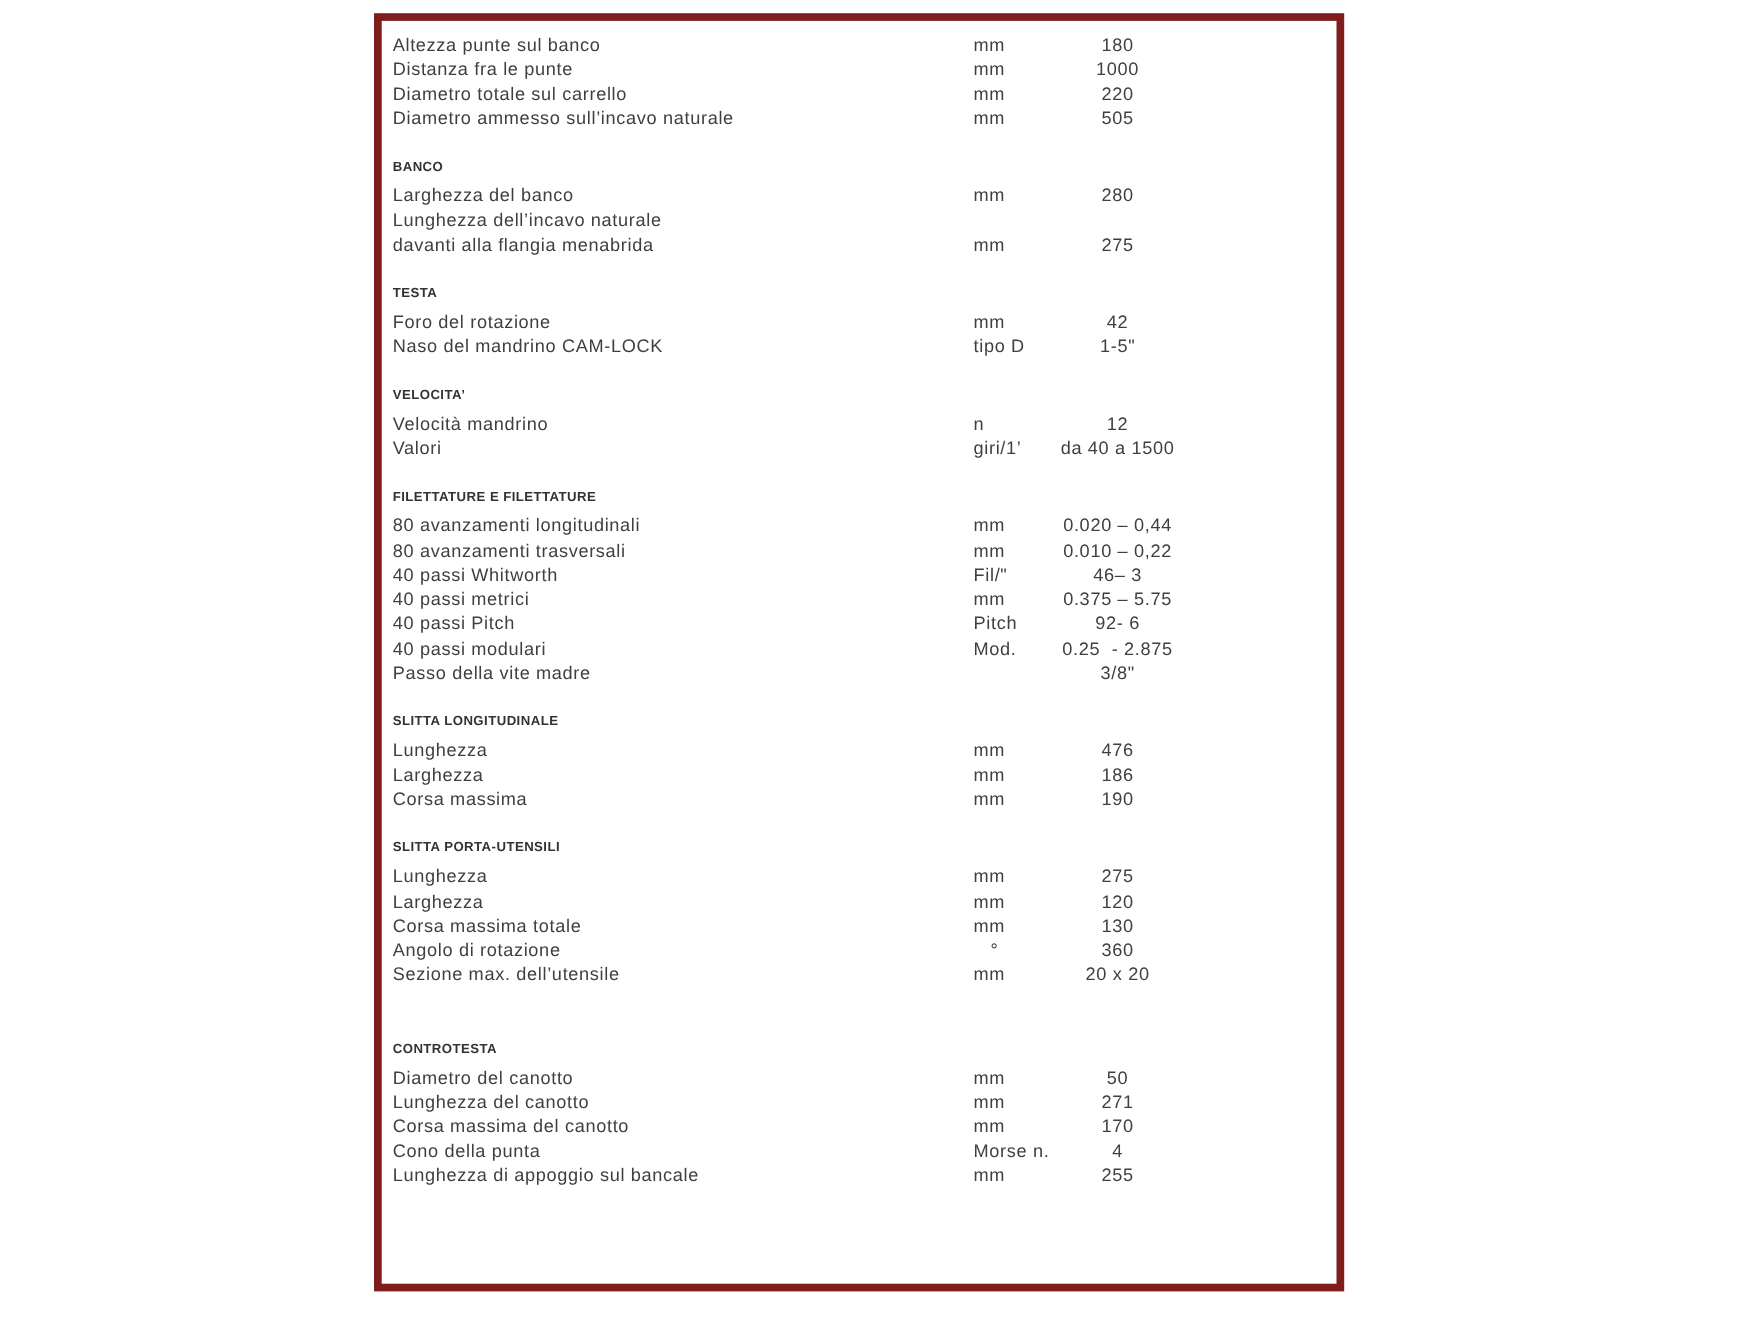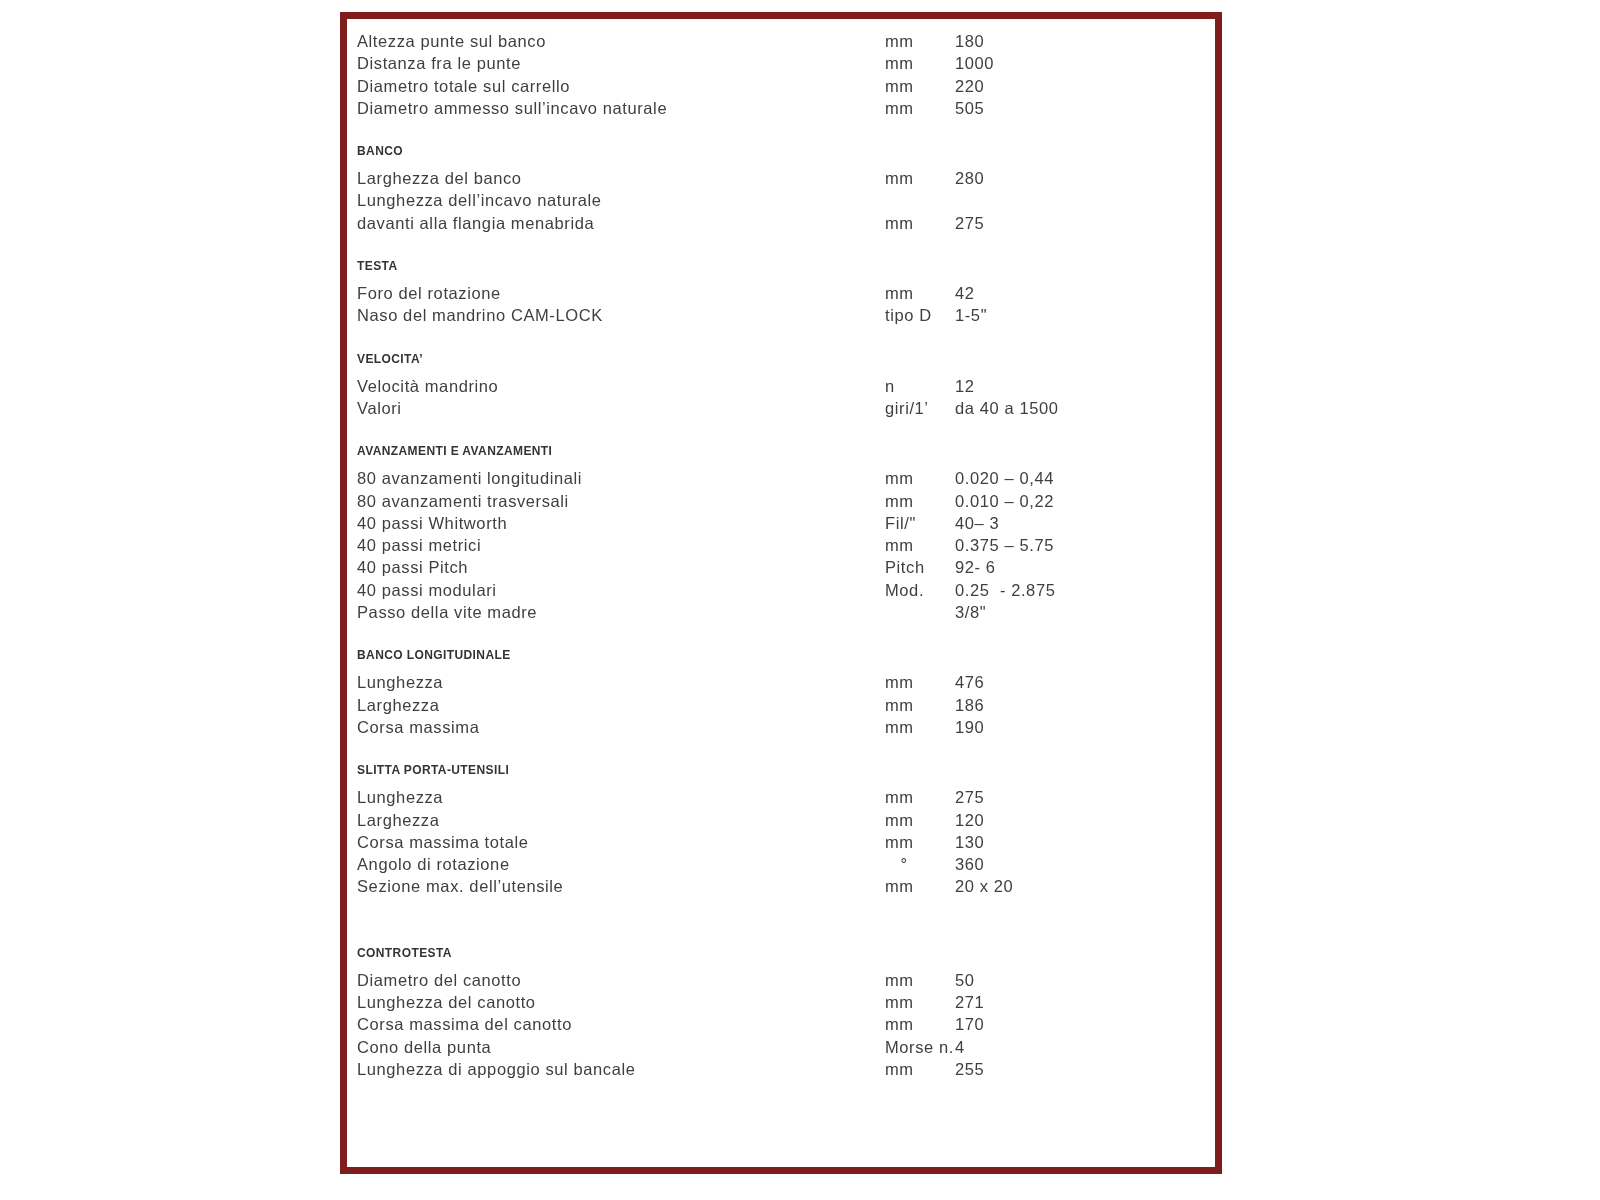--- a/index.html
+++ b/index.html
@@ -42,21 +42,21 @@
   }
   .spec-row {
     display: flex;
     font-size: 16.5px;
     line-height: 22.3px;
     letter-spacing: 0.6px;
     white-space: pre;
   }
   .spec-row .label { width: 528px; flex: 0 0 528px; }
   .spec-row .unit  { width: 70px;  flex: 0 0 70px; }
-  .spec-row .value { width: 122px; flex: 0 0 122px; text-align: left; }
+  .spec-row .value { width: 122px; flex: 0 0 122px; text-align: center; }
 </style>
 </head>
 <body>
 
 <div class="page">
   <div class="spec-box">
     <div id="sections-root">
   <section class="spec-section">
 
     <div class="rows">
@@ -137,38 +137,38 @@
 
   <div class="spec-row">
     <span class="label">Valori</span>
     <span class="unit">giri/1’</span>
     <span class="value">da 40 a 1500</span>
   </div>
 </div>
   </section>
 
   <section class="spec-section">
-    <h2 class="section-title">AVANZAMENTI E AVANZAMENTI</h2>
+    <h2 class="section-title">FILETTATURE E FILETTATURE</h2>
     <div class="rows">
   <div class="spec-row">
     <span class="label">80 avanzamenti longitudinali</span>
     <span class="unit">mm</span>
     <span class="value">0.020 – 0,44</span>
   </div>
 
   <div class="spec-row">
     <span class="label">80 avanzamenti trasversali</span>
     <span class="unit">mm</span>
     <span class="value">0.010 – 0,22</span>
   </div>
 
   <div class="spec-row">
     <span class="label">40 passi Whitworth</span>
     <span class="unit">Fil/"</span>
-    <span class="value">40– 3</span>
+    <span class="value">46– 3</span>
   </div>
 
   <div class="spec-row">
     <span class="label">40 passi metrici</span>
     <span class="unit">mm</span>
     <span class="value">0.375 – 5.75</span>
   </div>
 
   <div class="spec-row">
     <span class="label">40 passi Pitch</span>
@@ -184,21 +184,21 @@
 
   <div class="spec-row">
     <span class="label">Passo della vite madre</span>
     <span class="unit"></span>
     <span class="value">3/8"</span>
   </div>
 </div>
   </section>
 
   <section class="spec-section">
-    <h2 class="section-title">BANCO LONGITUDINALE</h2>
+    <h2 class="section-title">SLITTA LONGITUDINALE</h2>
     <div class="rows">
   <div class="spec-row">
     <span class="label">Lunghezza</span>
     <span class="unit">mm</span>
     <span class="value">476</span>
   </div>
 
   <div class="spec-row">
     <span class="label">Larghezza</span>
     <span class="unit">mm</span>

